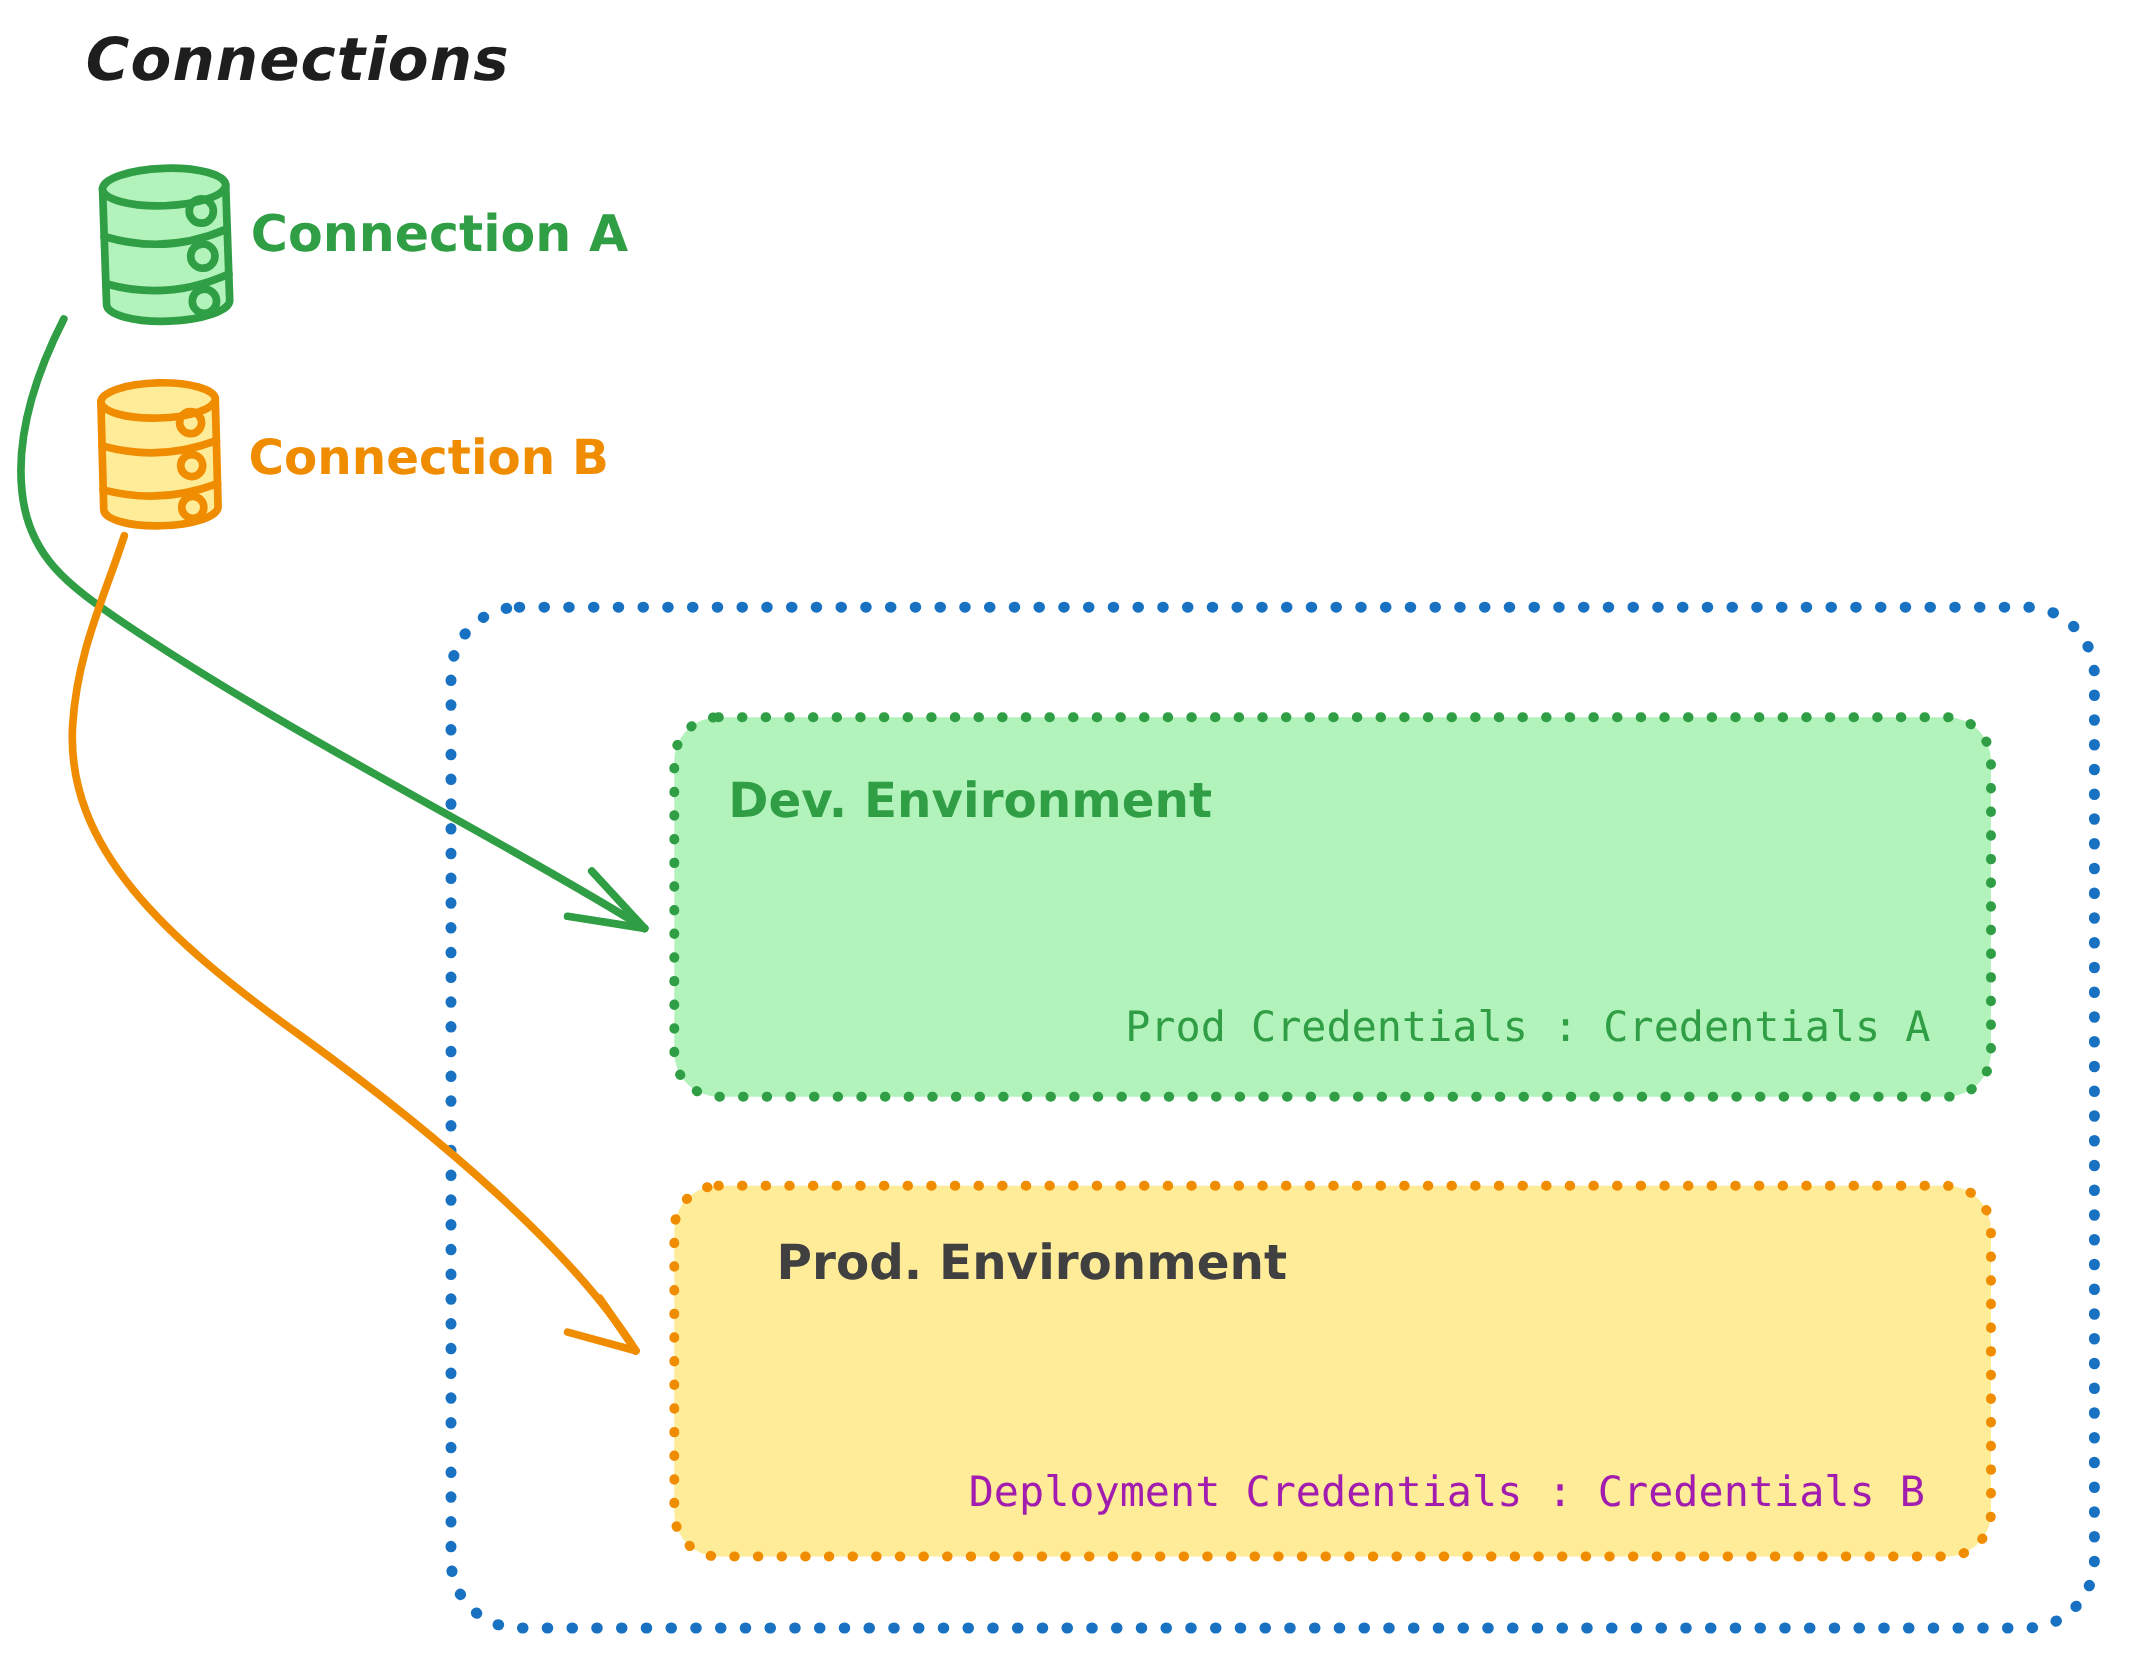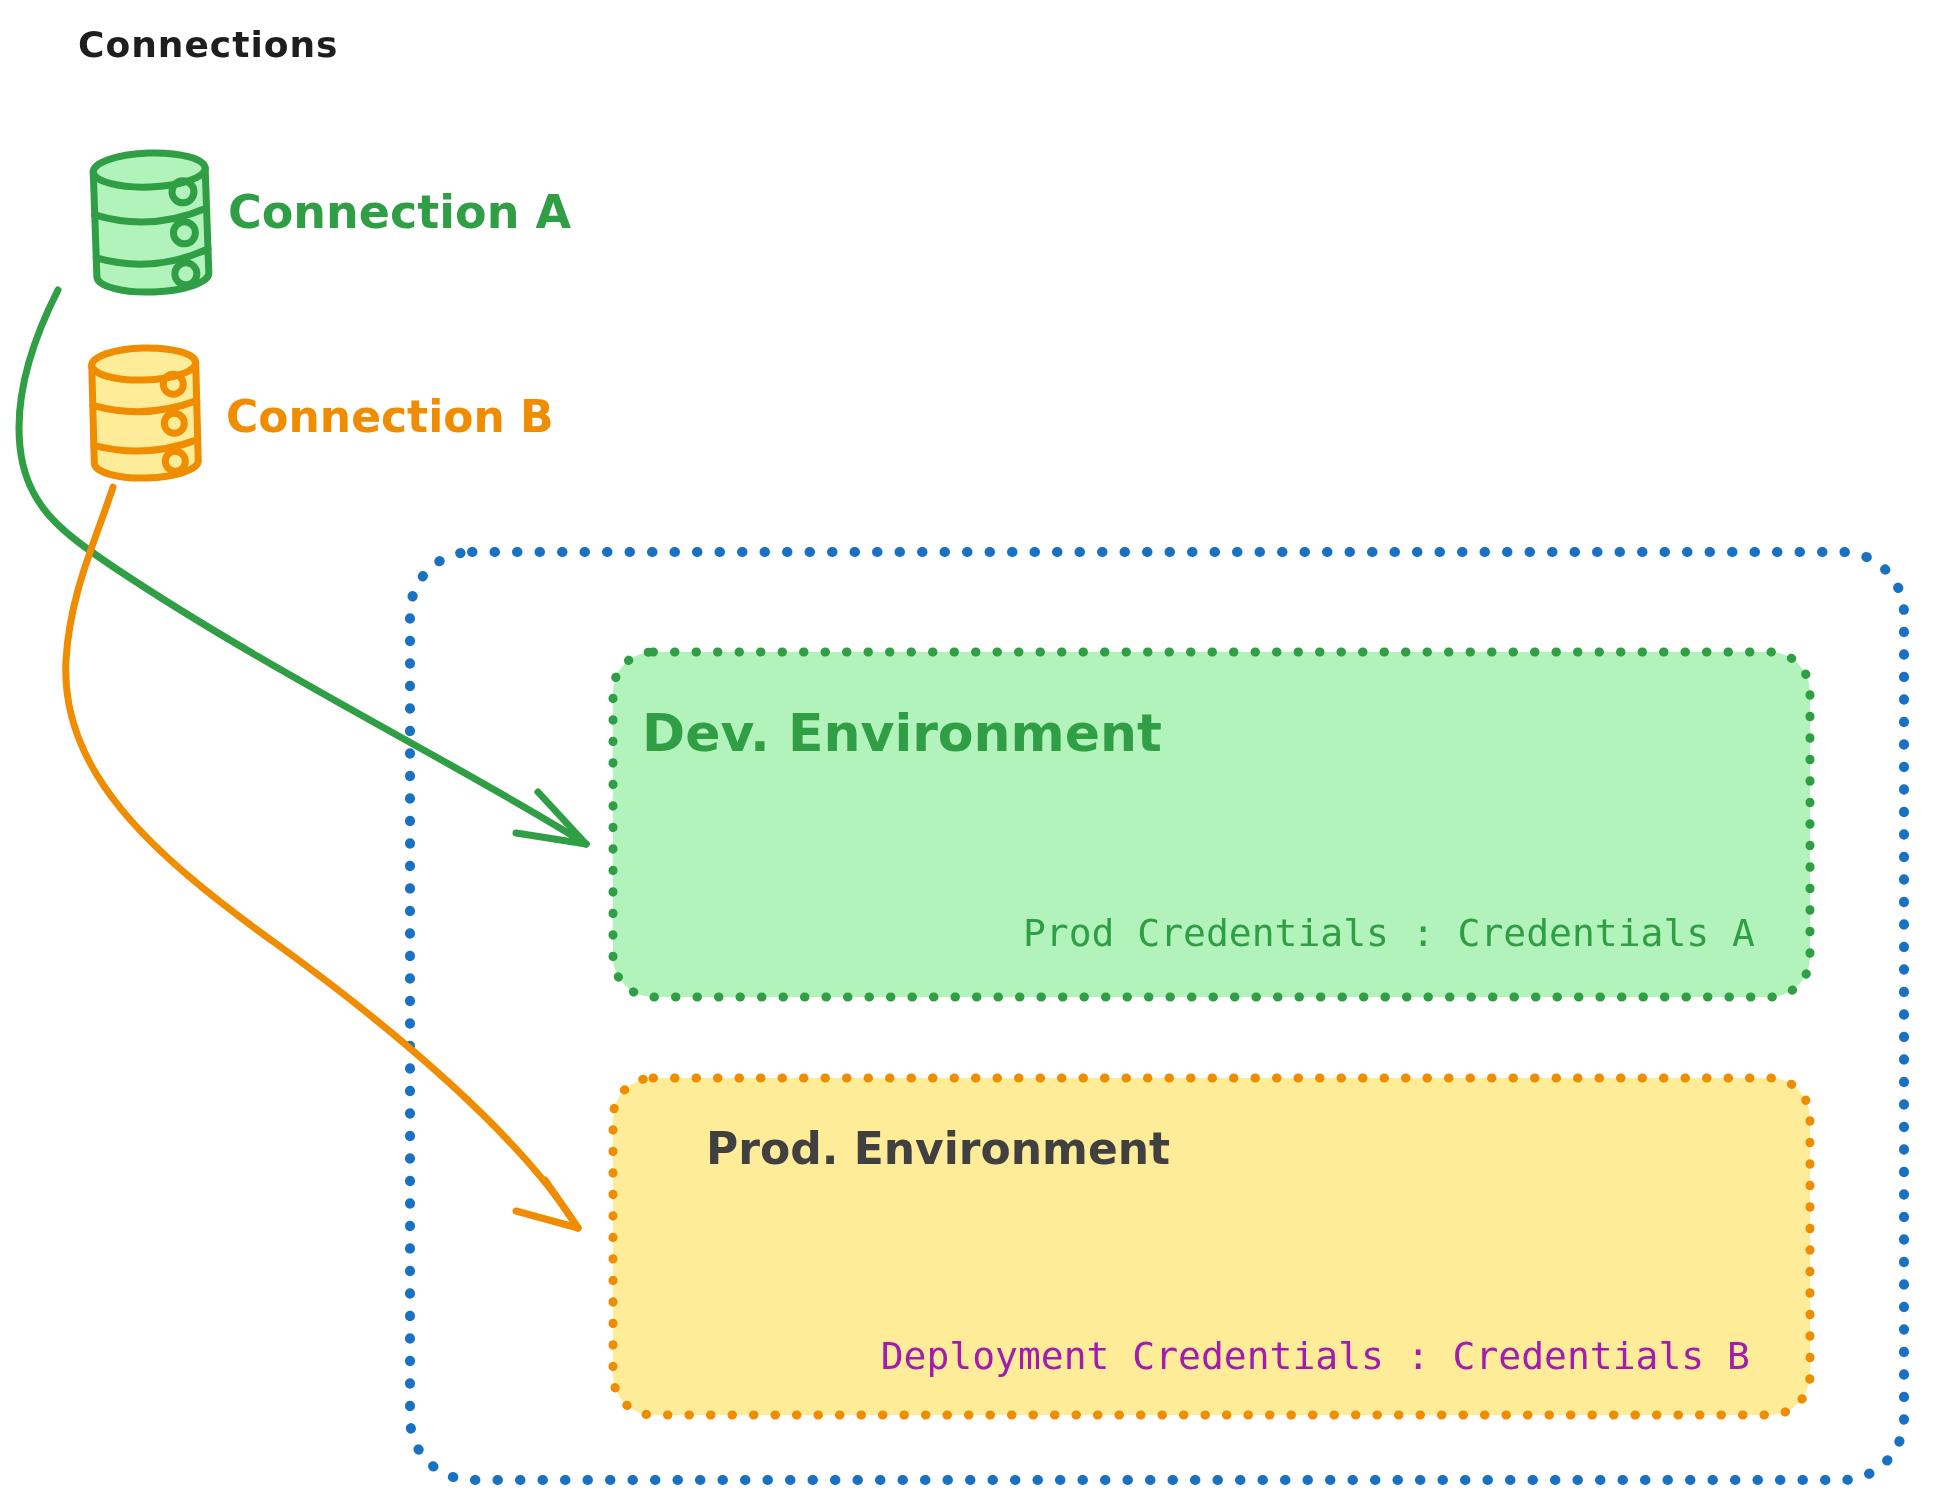--- a/index.html
+++ b/index.html
@@ -7,25 +7,25 @@
     position:relative;
     width:1948px;height:1506px;
     background:#ffffff;
     overflow:hidden;
     font-family:"DejaVu Sans",sans-serif;
   }
   .overlay{position:absolute;left:0;top:0;width:1948px;height:1506px;}
   .label{position:absolute;white-space:pre;line-height:1.15;}
   .hand{font-family:"DejaVu Sans",sans-serif;font-weight:bold;}
   .mono{font-family:"DejaVu Sans Mono",monospace;font-weight:normal;}
-  .t-connections{left:78px;top:24px;font-size:36px;color:#1e1e1e;letter-spacing:1px;}
+  .t-connections{left:78px;top:24px;font-size:54px;color:#1e1e1e;letter-spacing:1px;font-style:italic;}
   .t-conn-a{left:228px;top:186px;font-size:46px;color:#2f9e44;}
   .t-conn-b{left:226px;top:392px;font-size:44px;color:#f08c00;}
   .t-project{left:1545px;top:424px;font-size:64px;color:#1971c2;letter-spacing:0px;}
-  .t-dev-title{left:642px;top:704px;font-size:52px;color:#2f9e44;text-align:center;}
+  .t-dev-title{left:662px;top:704px;font-size:44px;color:#2f9e44;text-align:center;}
   .t-prod-title{left:678px;top:1124px;font-size:44px;color:#404040;margin-left:28px;}
   .t-dev-cred{left:613px;top:912px;width:1142px;text-align:right;font-size:38px;color:#2f9e44;}
   .t-prod-cred{left:613px;top:1335px;width:1137px;text-align:right;font-size:38px;color:#a21caf;}
 </style>
 </head>
 <body>
 
 <div class="canvas">
 
   <svg class="overlay" viewBox="0 0 1948 1506" xmlns="http://www.w3.org/2000/svg">

